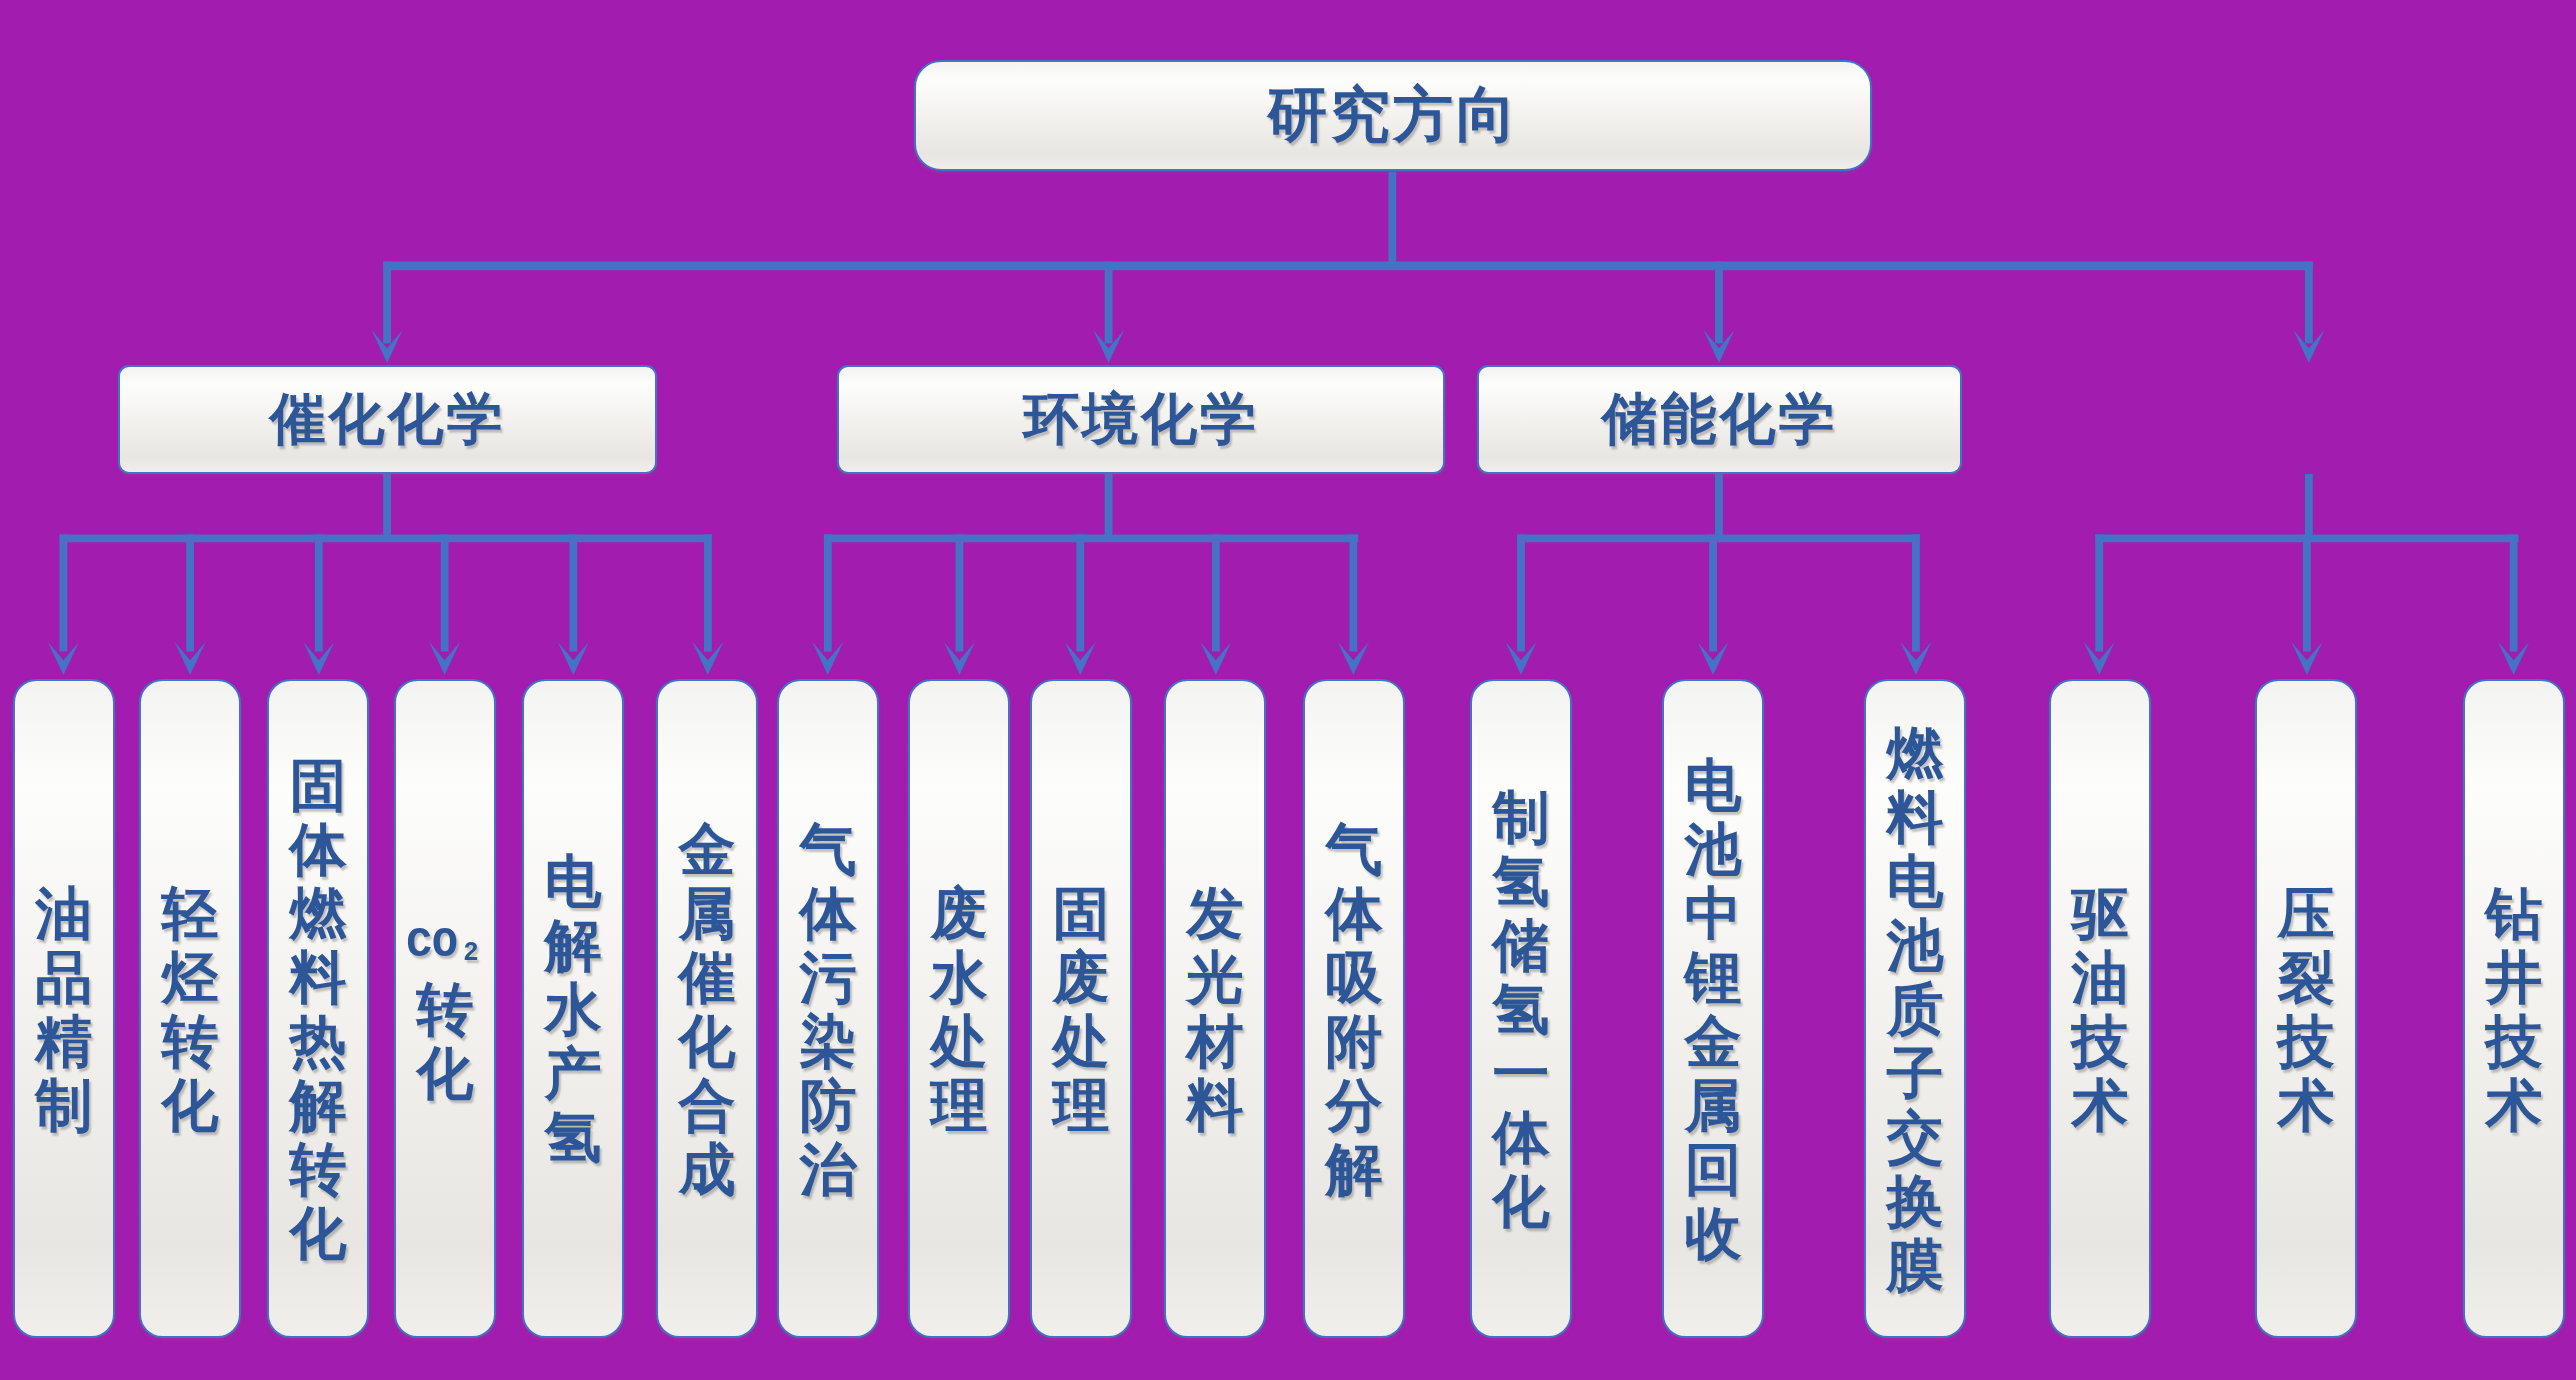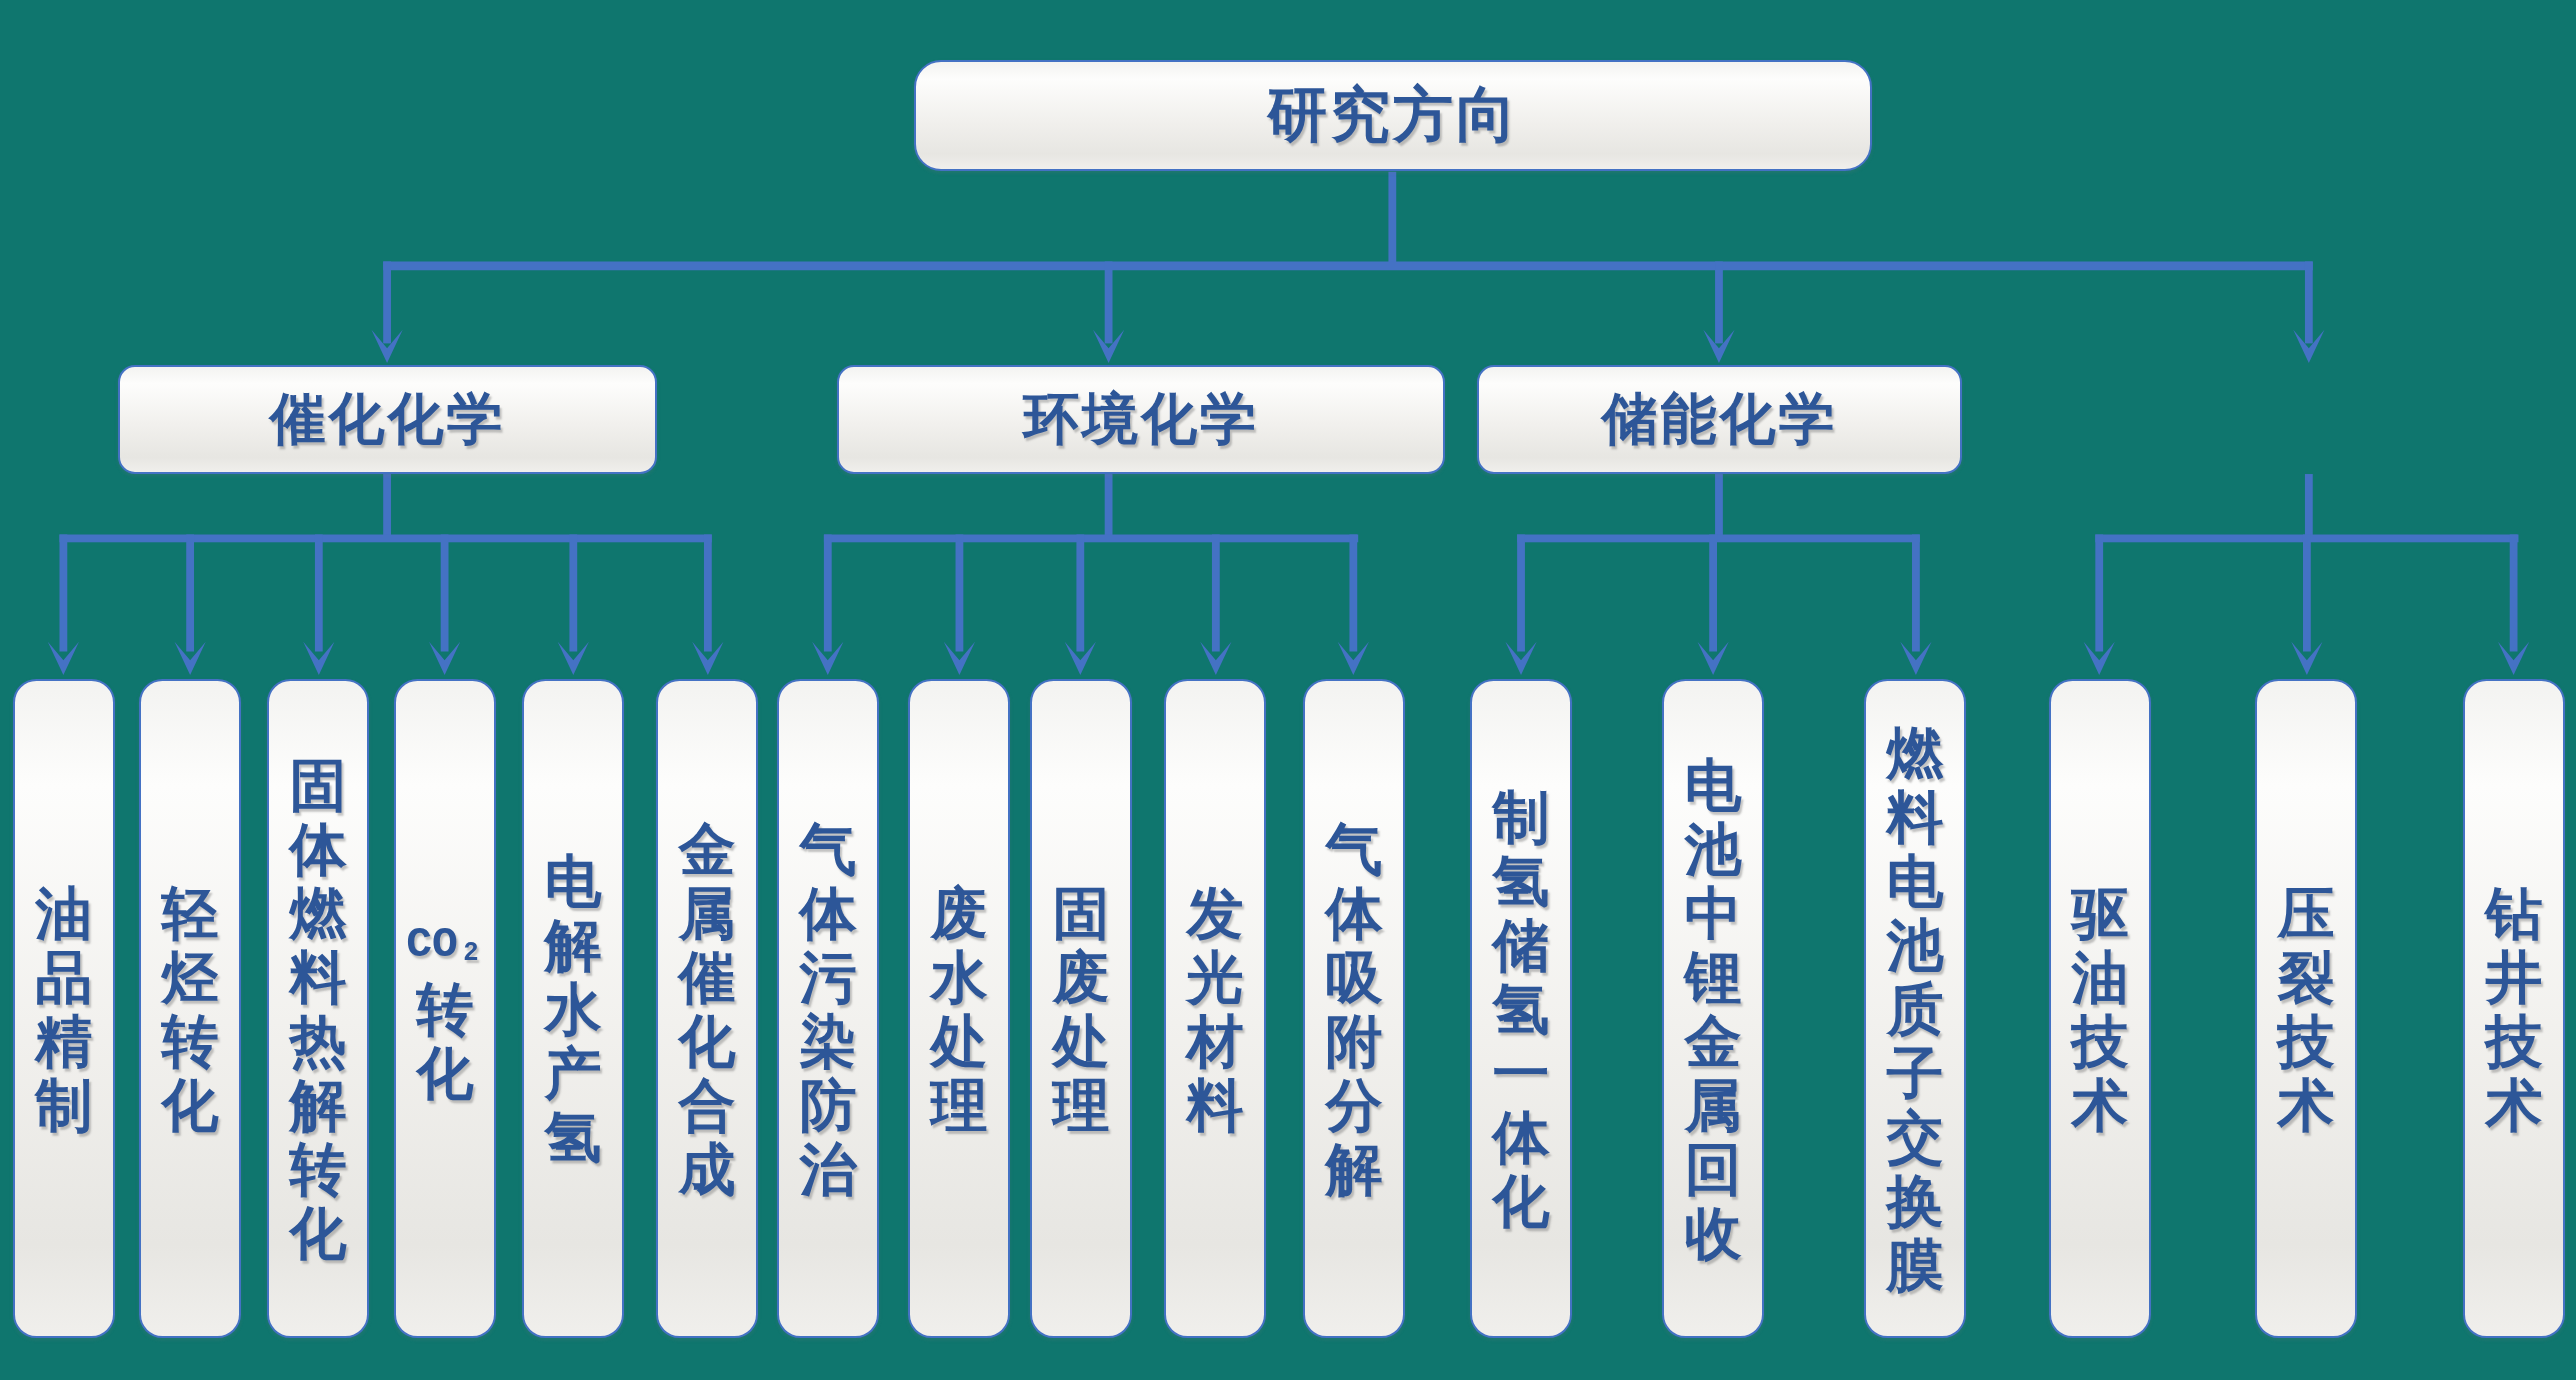--- a/index.html
+++ b/index.html
@@ -1,19 +1,19 @@
 <!DOCTYPE html>
 <html><head>
 <meta charset="utf-8">
 <style>
   html,body{margin:0;padding:0;background:#ffffff;}
   .canvas{
     position:relative;
     width:2576px;height:1381px;
-    background:#0f766e;
+    background:#a21caf;
     font-family:"Liberation Sans", sans-serif;
     overflow:hidden;
   }
   .connectors{position:absolute;left:0;top:0;width:2576px;height:1381px;}
   .node{
     position:absolute;
     box-sizing:border-box;
     border:2.4px solid #4472c4;
     background:linear-gradient(180deg,#f3f3f1 0%,#fdfdfc 16%,#f2f1ee 52%,#e7e6e2 86%,#f0efec 100%);
     display:flex;align-items:center;justify-content:center;
@@ -21,21 +21,21 @@
   }
   .node-label{
     color:#2d5698;
     font-weight:bold;
     letter-spacing:2.9px;
     text-shadow:2px 2.9px 2px rgba(110,110,110,.40);
     white-space:nowrap;
   }
   .root{border-radius:27px;}
   .root .node-label{font-size:60px;}
-  .group{border-radius:17px;}
+  .group{border-radius:11px;}
   .group .node-label{font-size:56px;}
   .leaf{border-radius:23.4px;}
   .vtext{
     position:absolute;inset:0;
     display:flex;flex-direction:column;
     align-items:center;justify-content:center;
   }
   .vline{
     color:#2d5698;
     font-weight:bold;

